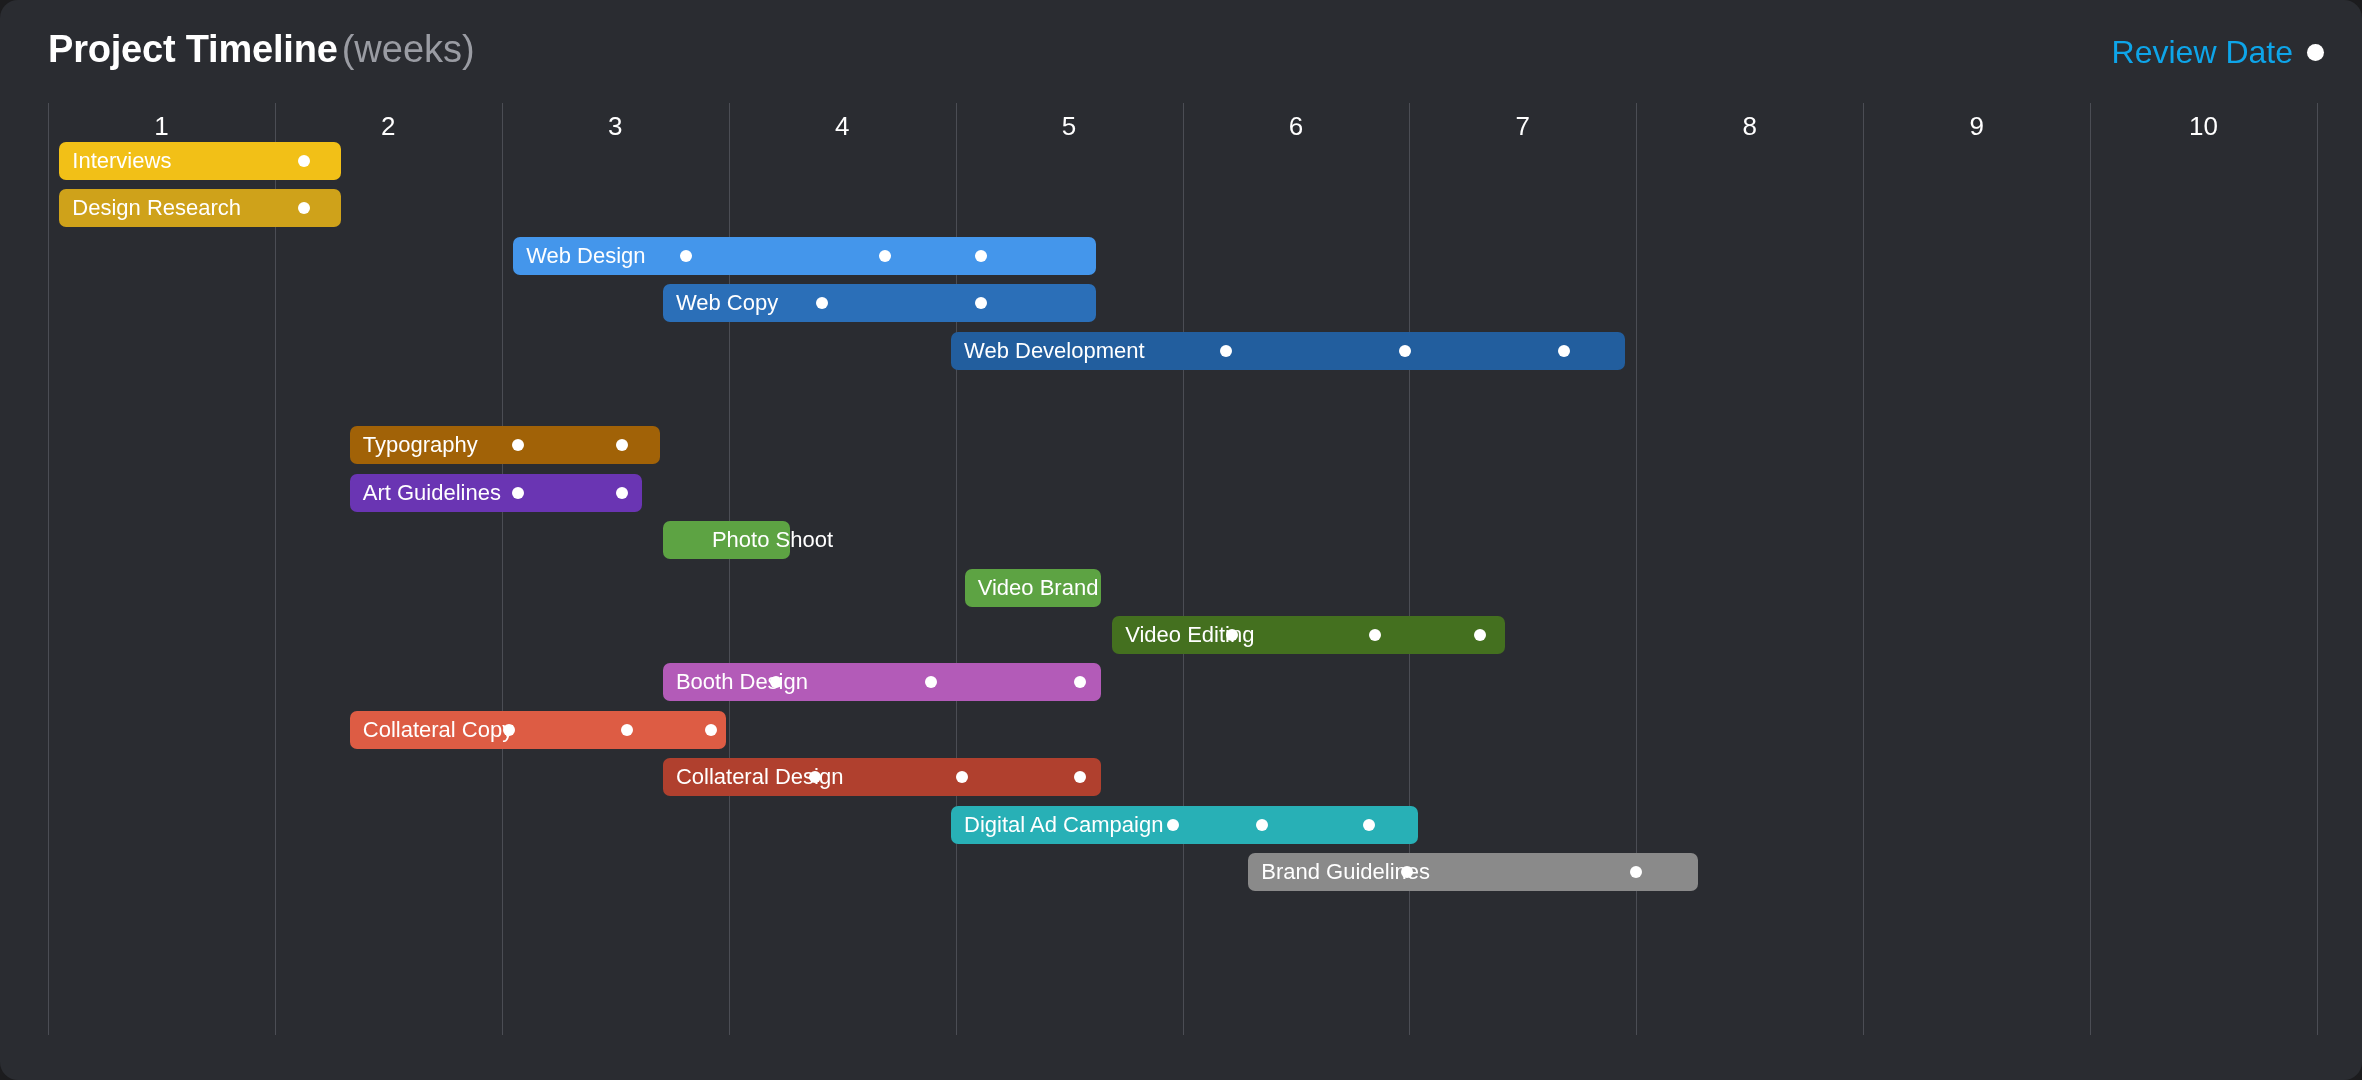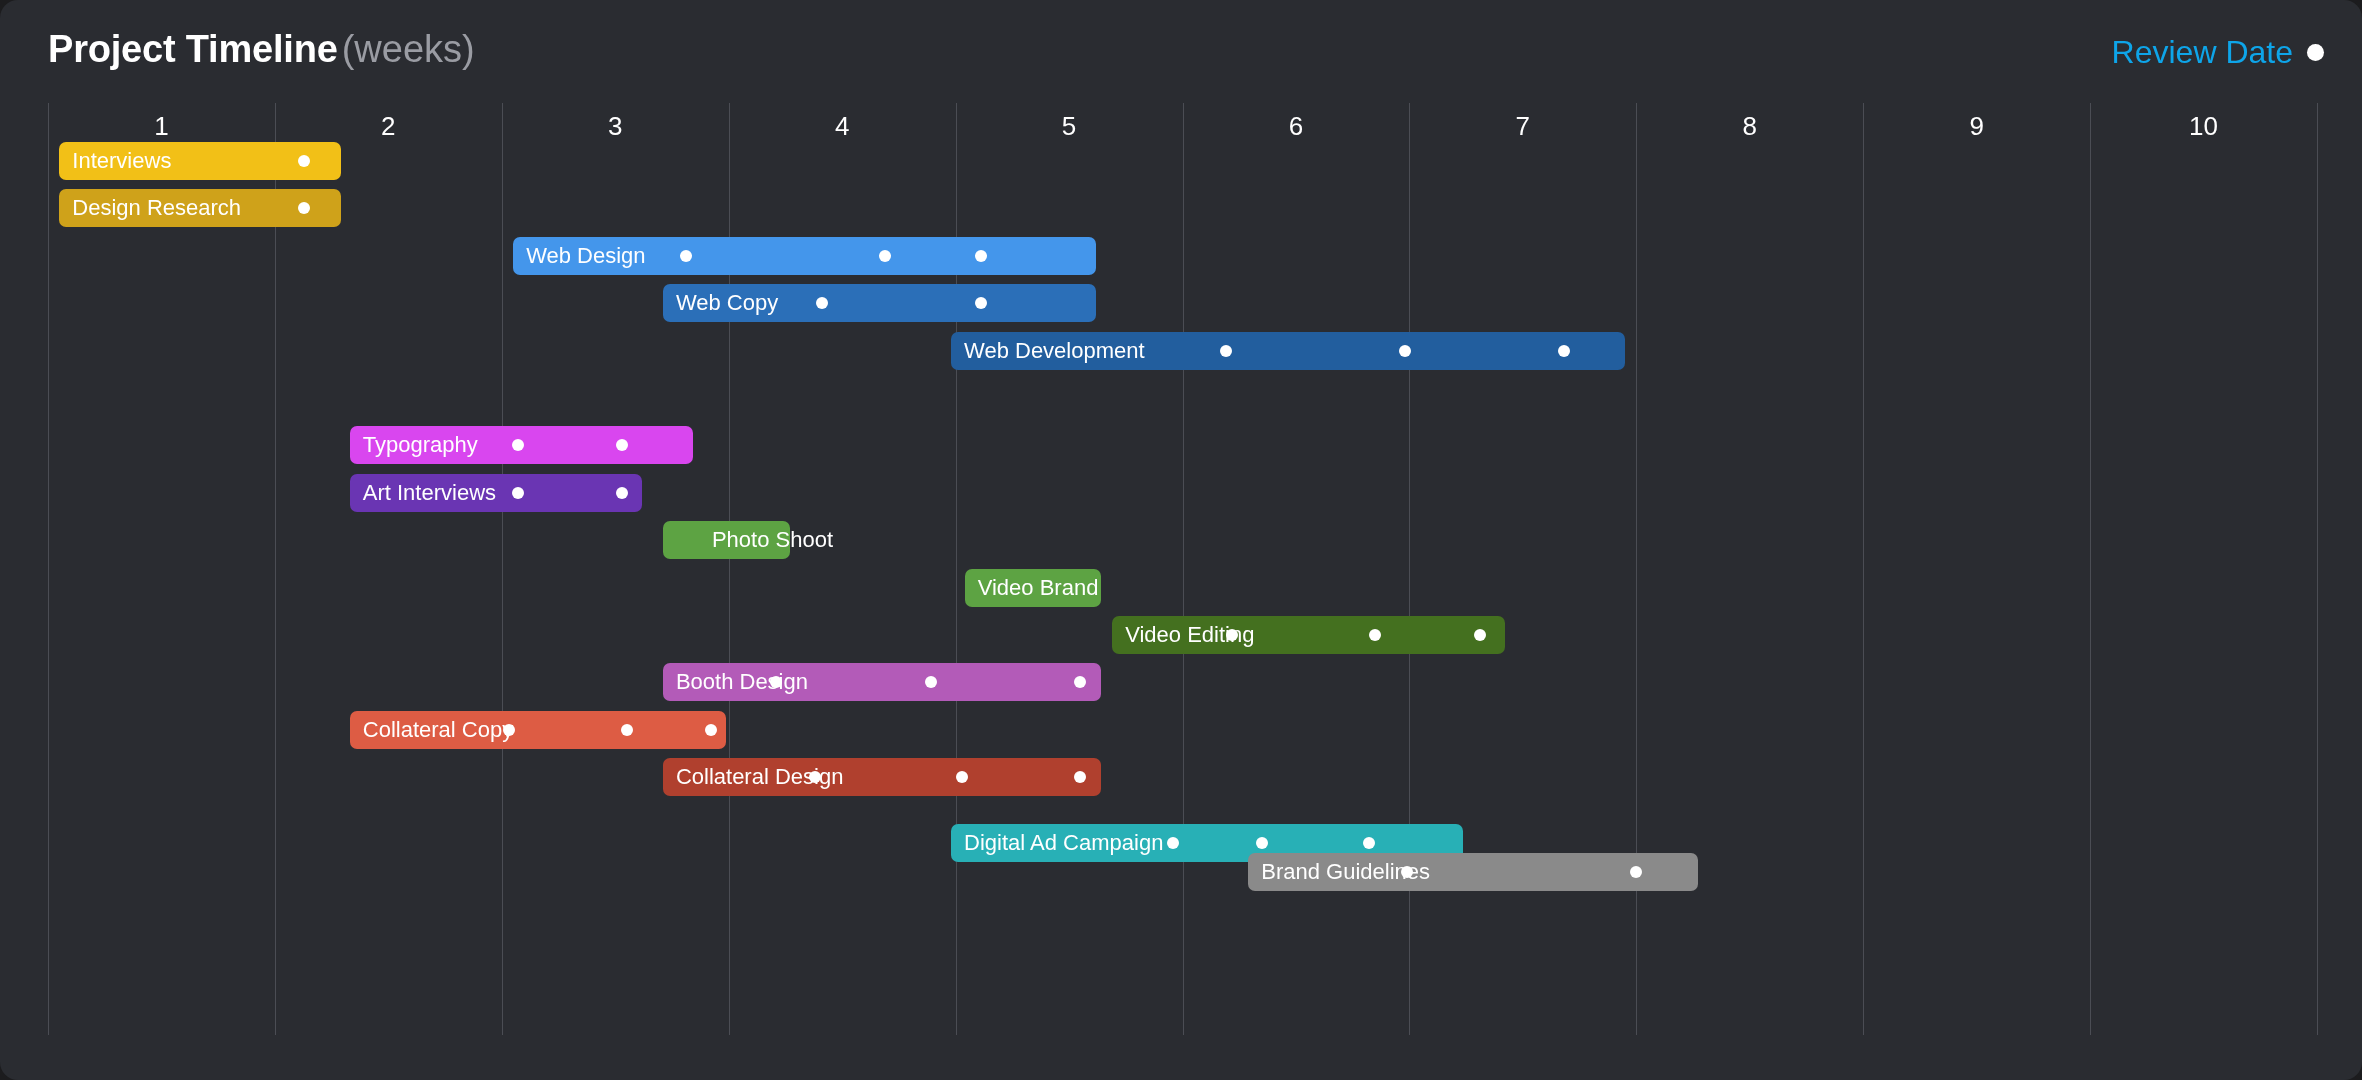--- a/index.html
+++ b/index.html
@@ -183,27 +183,27 @@
           <span class="bar-label">Web Copy</span>
           <span class="bar-dot" style="left: 158.83px;"></span>
           <span class="bar-dot" style="left: 317.66px;"></span>
         </div>
         <div class="bar" title="Web Development" style="left: 903.062px; width: 673.893px; top: 228.6px; background: rgb(34, 94, 158);">
           <span class="bar-label">Web Development</span>
           <span class="bar-dot" style="left: 274.549px;"></span>
           <span class="bar-dot" style="left: 453.8px;"></span>
           <span class="bar-dot" style="left: 612.63px;"></span>
         </div>
-        <div class="bar" title="Typography" style="left: 301.777px; width: 343px; top: 323.4px; background: #d946ef;">
+        <div class="bar" title="Typography" style="left: 301.777px; width: 310px; top: 323.4px; background: #a16207;">
           <span class="bar-label">Typography</span>
           <span class="bar-dot" style="left: 167.906px;"></span>
           <span class="bar-dot" style="left: 272.28px;"></span>
         </div>
         <div class="bar" title="Art Direction" style="left: 301.777px; width: 292.701px; top: 370.8px; background: rgb(106, 53, 179);">
-          <span class="bar-label">Art Interviews</span>
+          <span class="bar-label">Art Guidelines</span>
           <span class="bar-dot" style="left: 167.906px;"></span>
           <span class="bar-dot" style="left: 272.28px;"></span>
         </div>
         <div class="bar" title="Photo Shoot" style="left: 614.899px; width: 127.064px; top: 418.2px; background: rgb(93, 163, 67); padding-left: 36px;">
           <span class="bar-label">Photo Shoot</span>
         </div>
         <div class="bar" title="Video Shoot" style="left: 916.676px; width: 136.14px; top: 465.6px; background: rgb(93, 163, 67);">
           <span class="bar-label">Video Brand</span>
         </div>
         <div class="bar" title="Video Editing" style="left: 1064.16px; width: 392.537px; top: 513px; background: rgb(68, 112, 31);">
@@ -223,21 +223,21 @@
           <span class="bar-dot" style="left: 158.83px;"></span>
           <span class="bar-dot" style="left: 276.818px;"></span>
           <span class="bar-dot" style="left: 360.771px;"></span>
         </div>
         <div class="bar" title="Collateral Design" style="left: 614.899px; width: 437.917px; top: 655.2px; background: rgb(176, 64, 46);">
           <span class="bar-label">Collateral Design</span>
           <span class="bar-dot" style="left: 152.023px;"></span>
           <span class="bar-dot" style="left: 299.508px;"></span>
           <span class="bar-dot" style="left: 417.496px;"></span>
         </div>
-        <div class="bar" title="Digital Ad Campaign" style="left: 903.062px; width: 512px; top: 702.6px; background: rgb(40, 176, 182); margin-top: 18px;">
+        <div class="bar" title="Digital Ad Campaign" style="left: 903.062px; width: 467px; top: 702.6px; background: rgb(40, 176, 182);">
           <span class="bar-label">Digital Ad Campaign</span>
           <span class="bar-dot" style="left: 222.362px;"></span>
           <span class="bar-dot" style="left: 310.853px;"></span>
           <span class="bar-dot" style="left: 417.496px;"></span>
         </div>
         <div class="bar" title="Brand Guidelines" style="left: 1200.3px; width: 449.262px; top: 750px; background: rgb(138, 138, 138);">
           <span class="bar-label">Brand Guidelines</span>
           <span class="bar-dot" style="left: 158.83px;"></span>
           <span class="bar-dot" style="left: 387.999px;"></span>
         </div>

